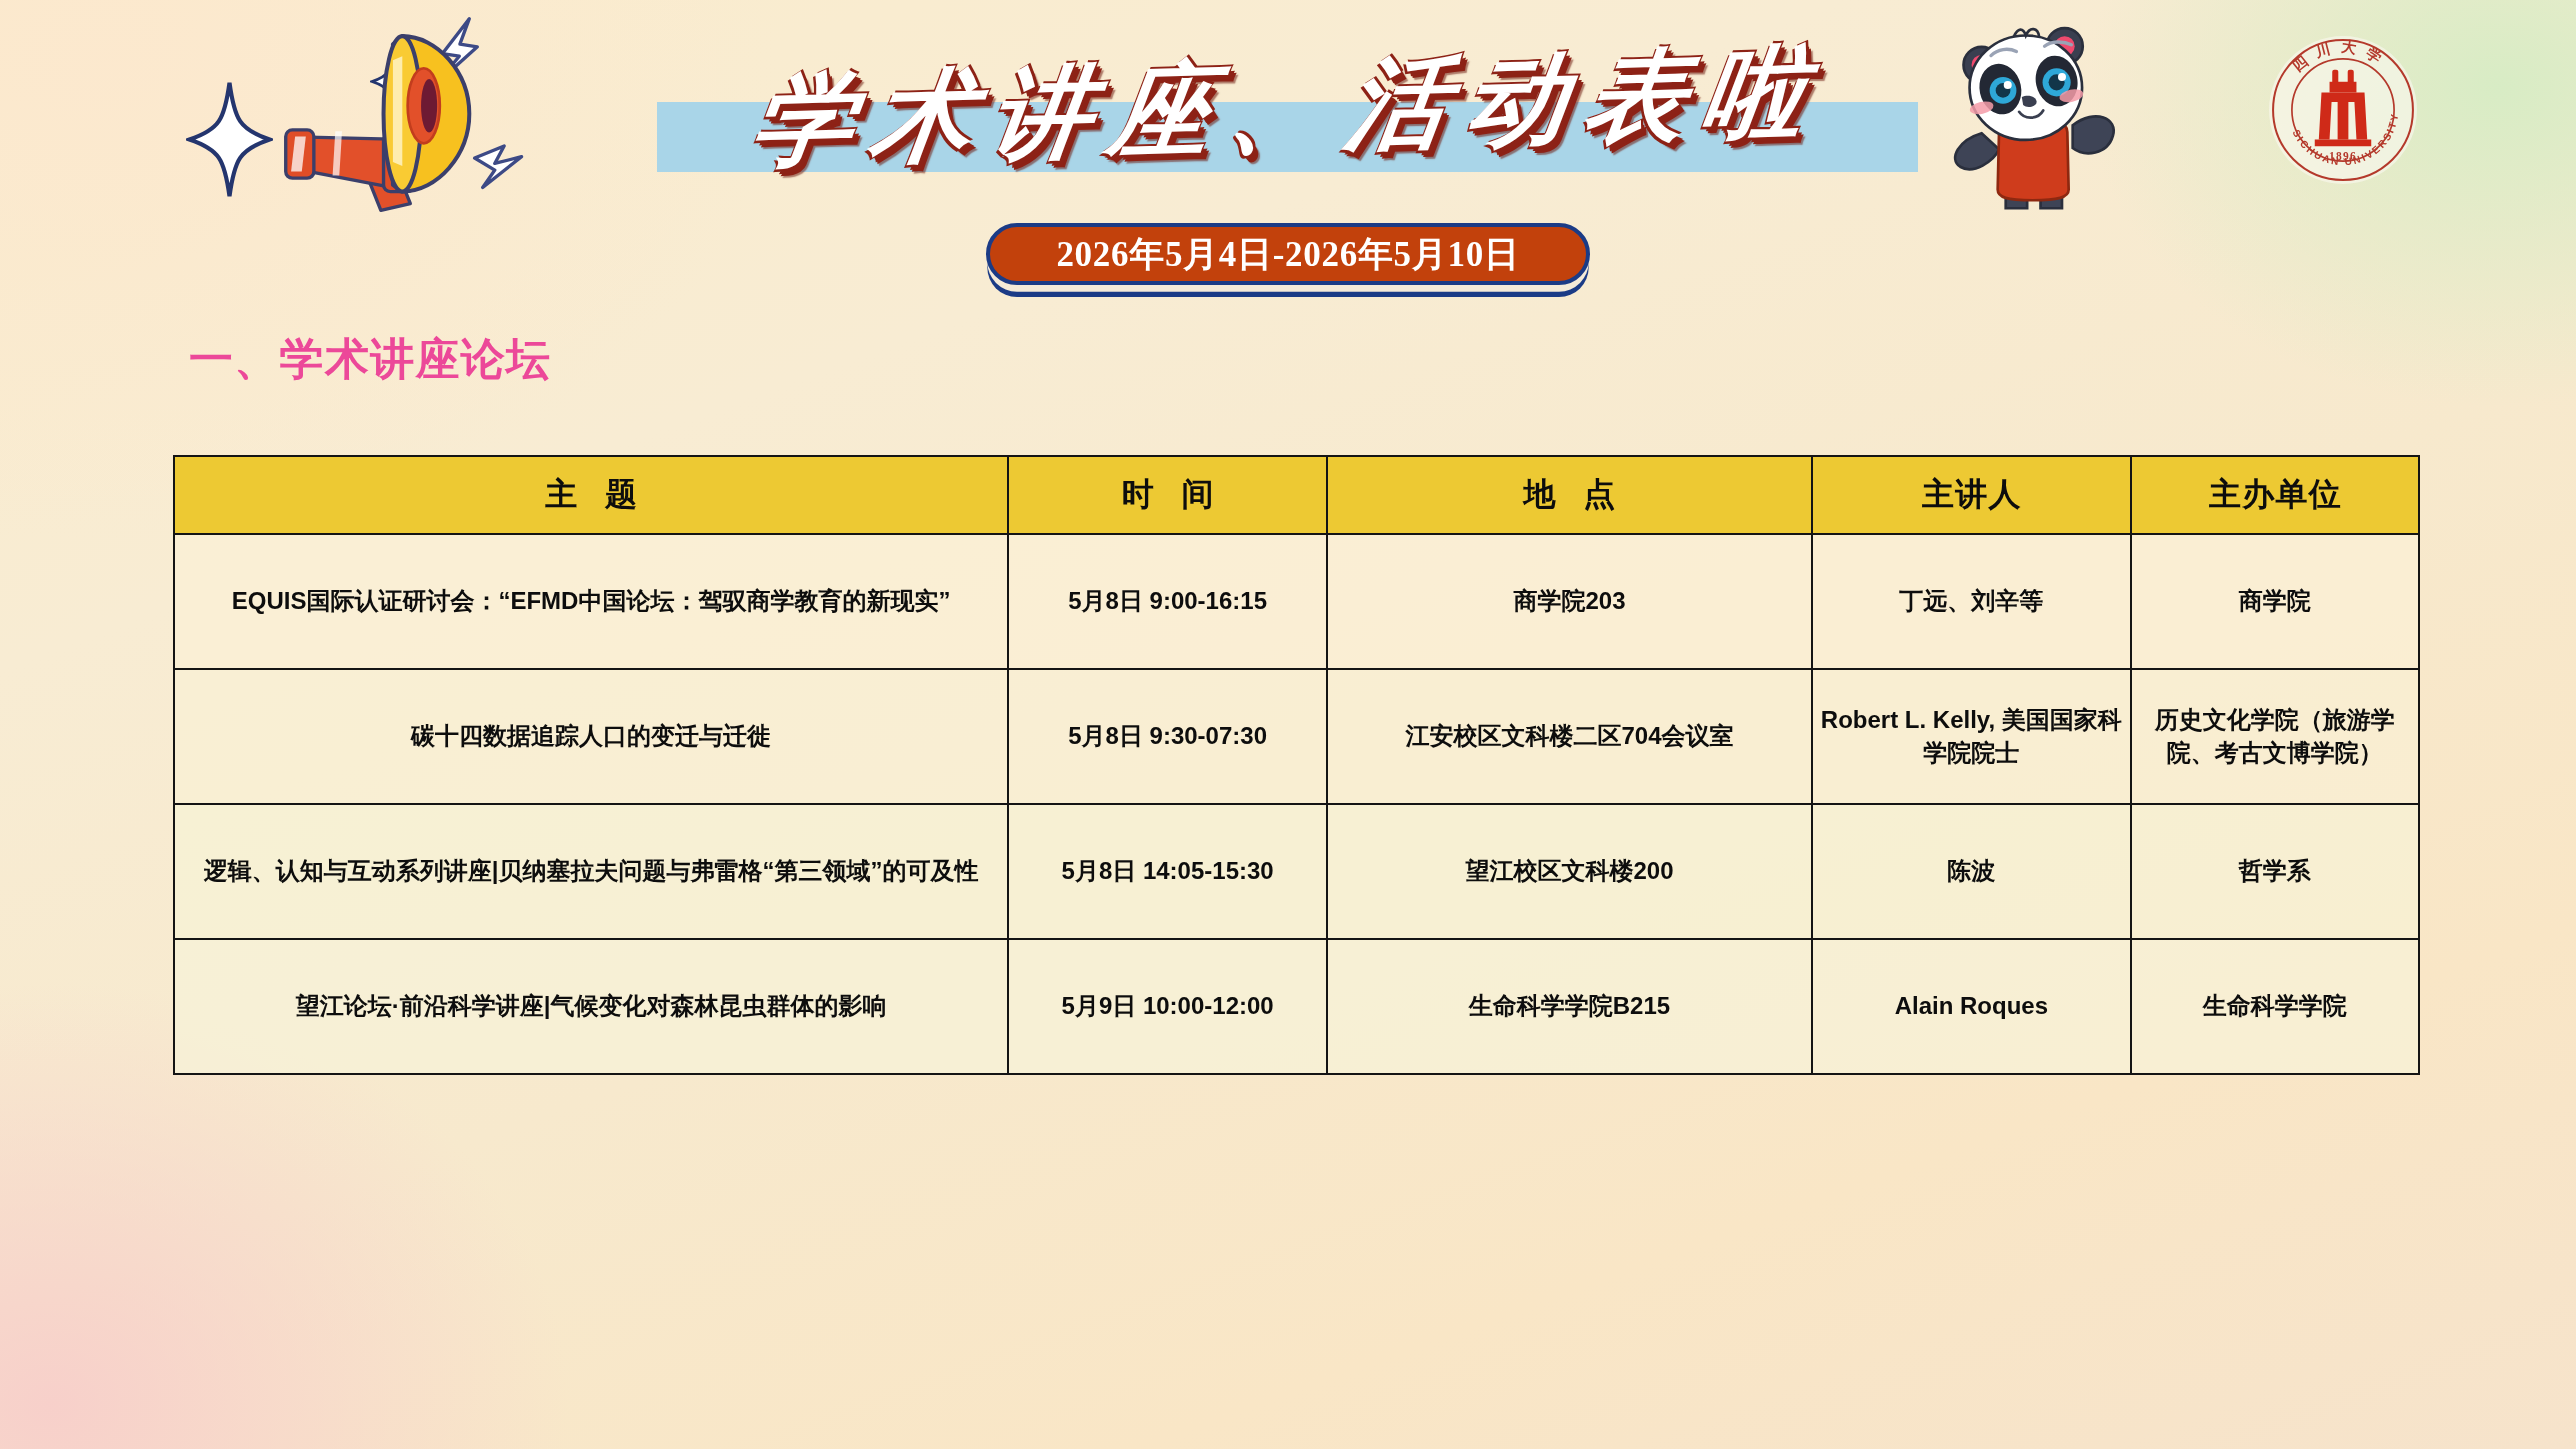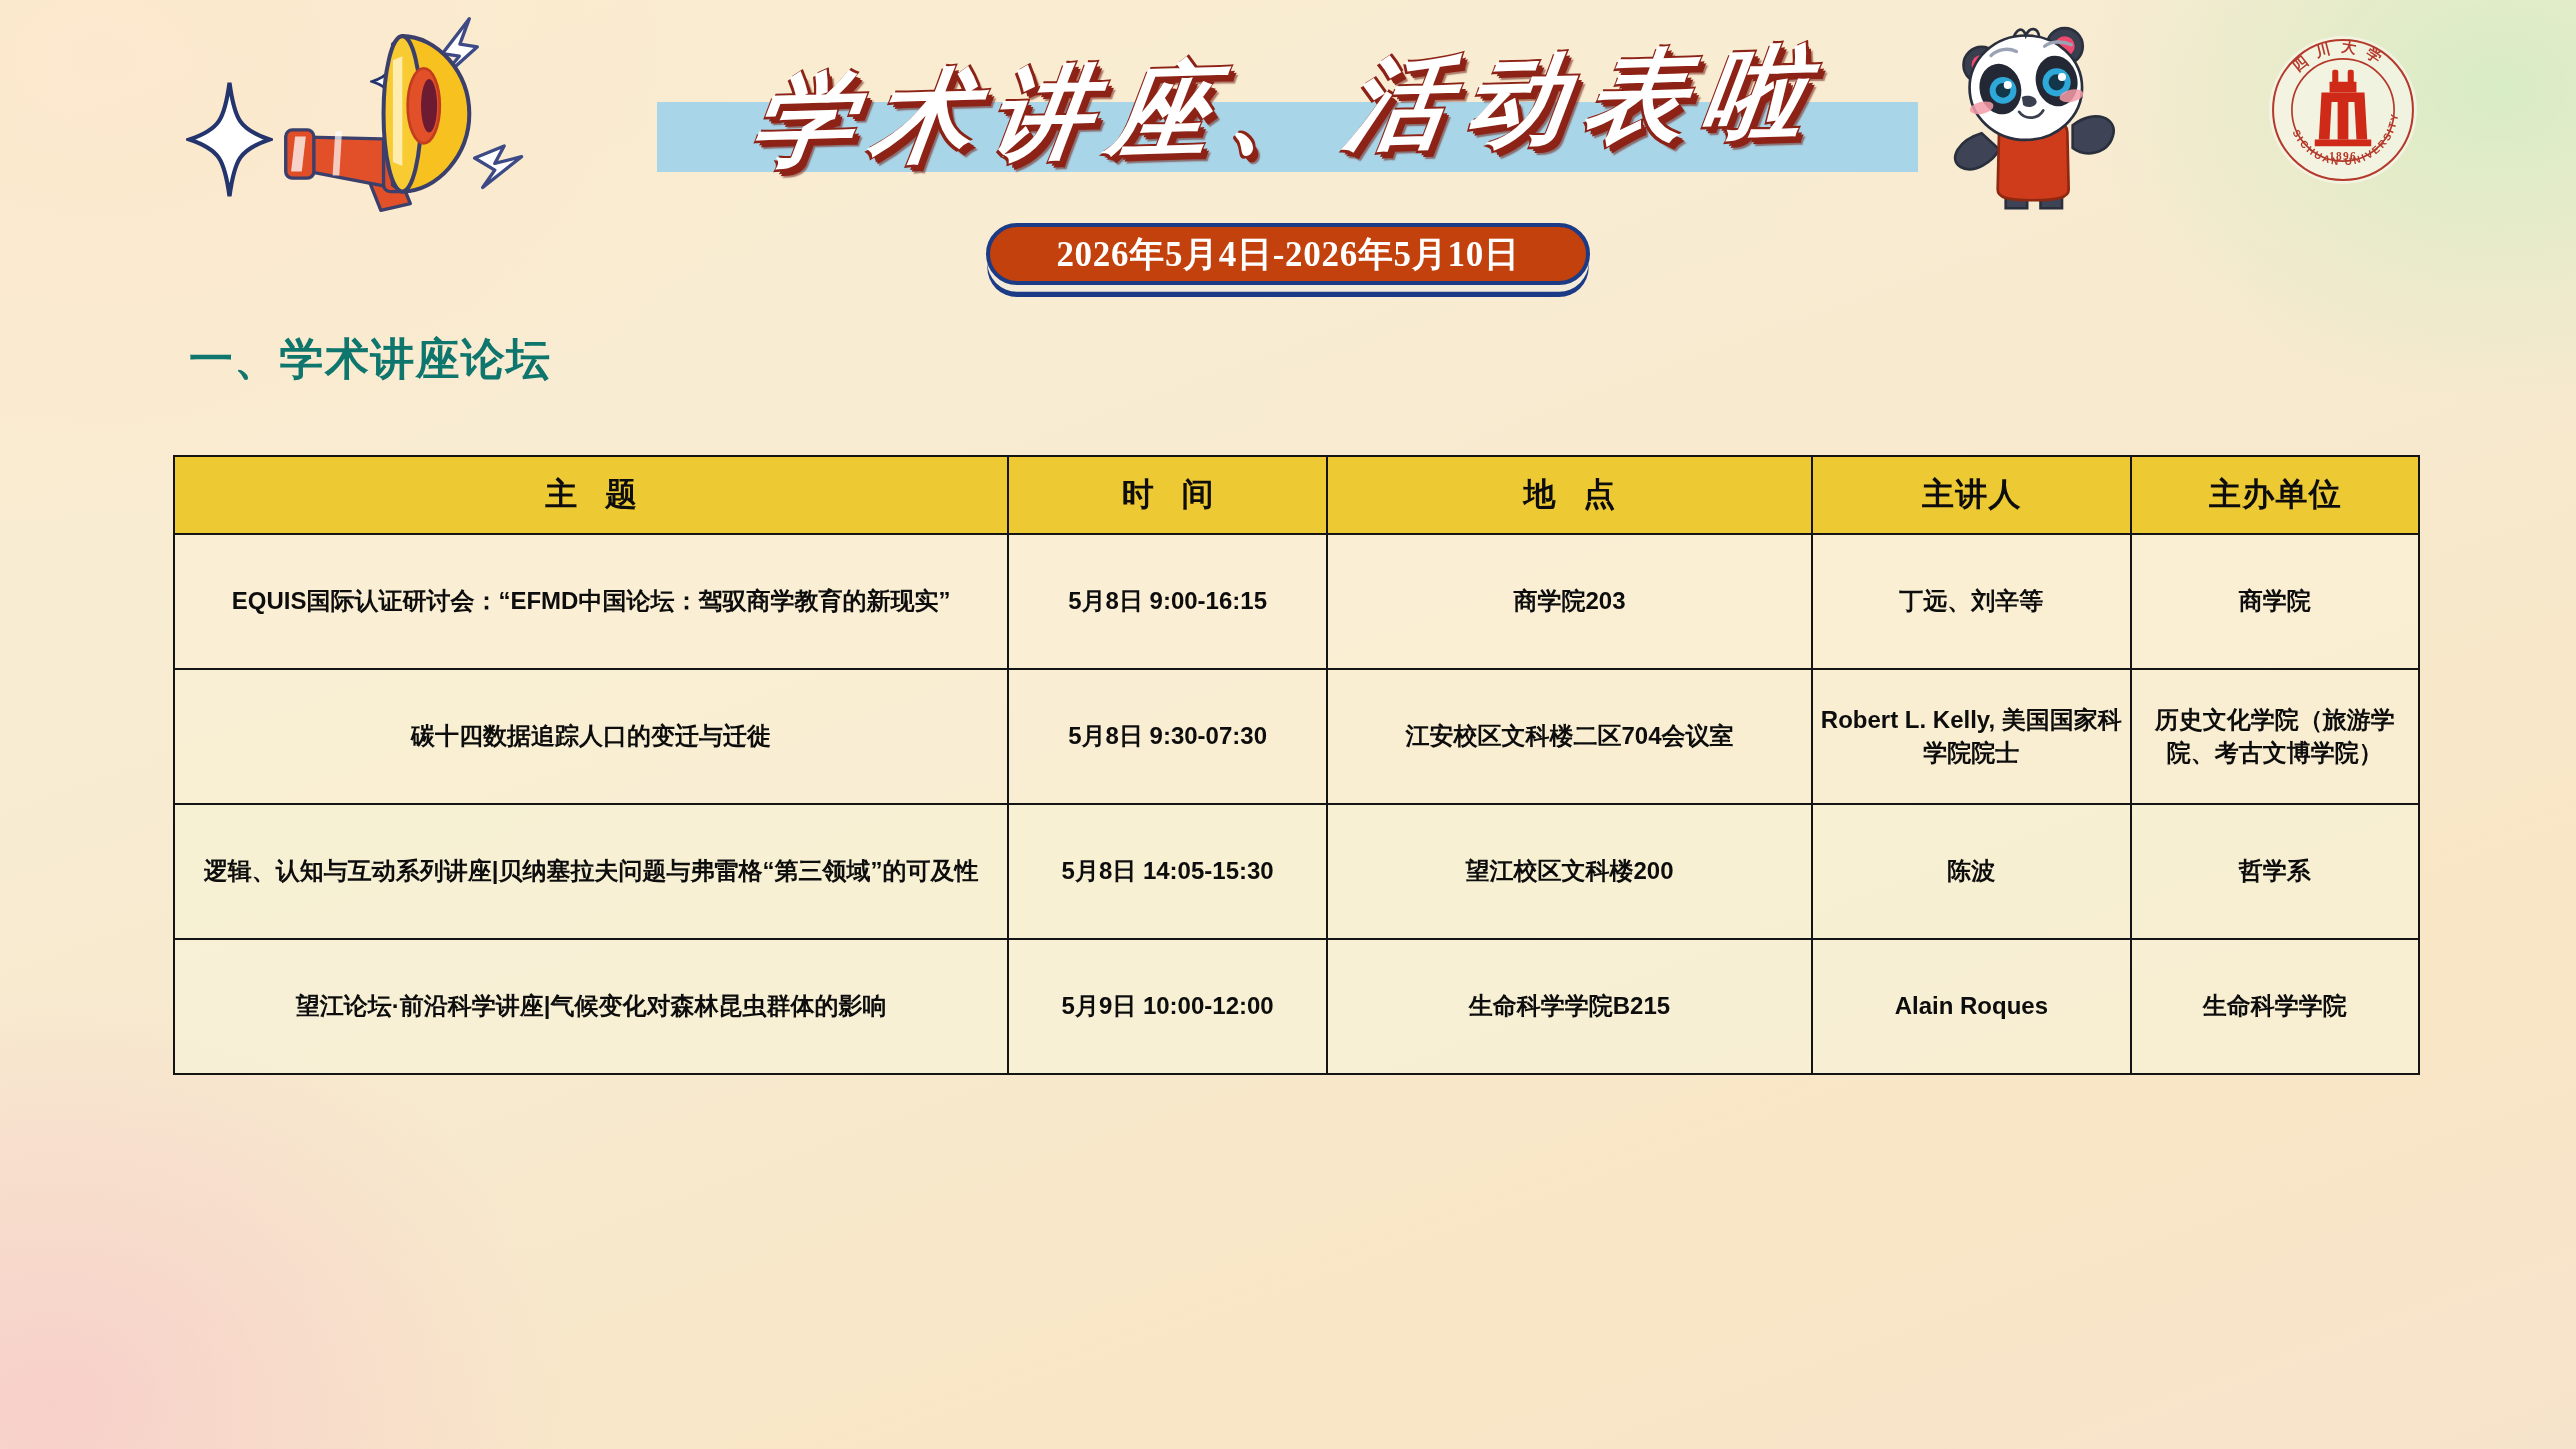--- a/index.html
+++ b/index.html
@@ -63,21 +63,21 @@
   }
   #date-badge span {
     font-family: "Liberation Serif", "DejaVu Serif", serif;
     font-size: 35px; font-weight: bold; color: #ffffff;
     letter-spacing: 0.7px; white-space: nowrap;
   }
 
   
   #section-heading {
     position: absolute; left: 189px; top: 330px;
-    font-size: 44px; font-weight: bold; color: #0f766e;
+    font-size: 44px; font-weight: bold; color: #ec4899;
     letter-spacing: 1.3px; white-space: nowrap;
   }
 
   
   #schedule-table {
     position: absolute; left: 173px; top: 455px;
     width: 2247px;
     border-collapse: collapse;
     table-layout: fixed;
   }

